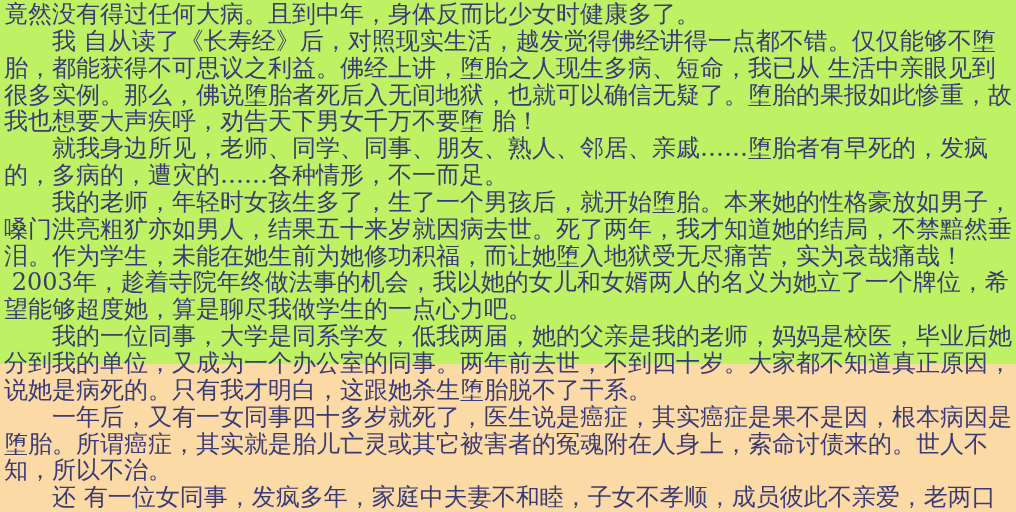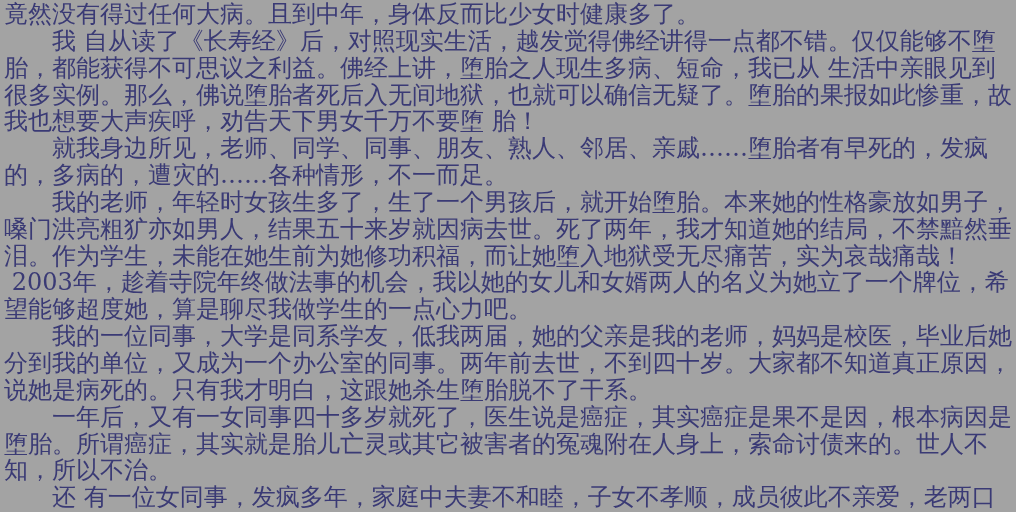--- a/index.html
+++ b/index.html
@@ -8,23 +8,23 @@
   }
   body {
     width: 1016px;
     height: 512px;
     overflow: hidden;
     background: #FBDAA6;
   }
   .page {
     box-sizing: border-box;
     width: 1016px;
-    height: 512px;
+    height: 364px;
     padding: 1px 0 0 4px;
-    background: #a3a3a3;
+    background: #bef264;
   }
   .doc-body {
     font-family: "DejaVu Serif", serif;
     font-size: 24px;
     line-height: 26.85px;
     color: #3A3A75;
     white-space: pre;
     letter-spacing: 0;
   }
   .line {

